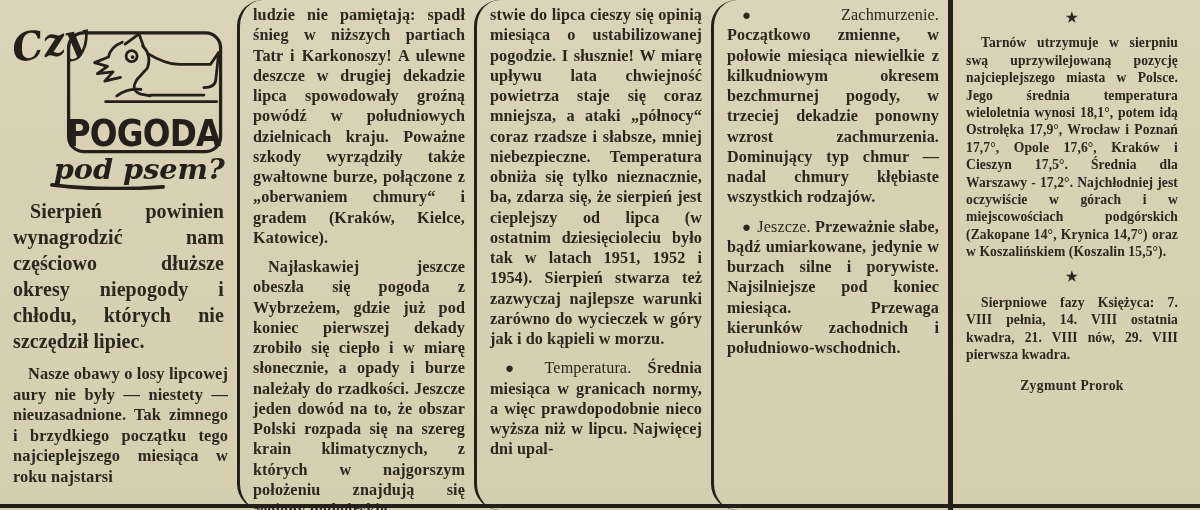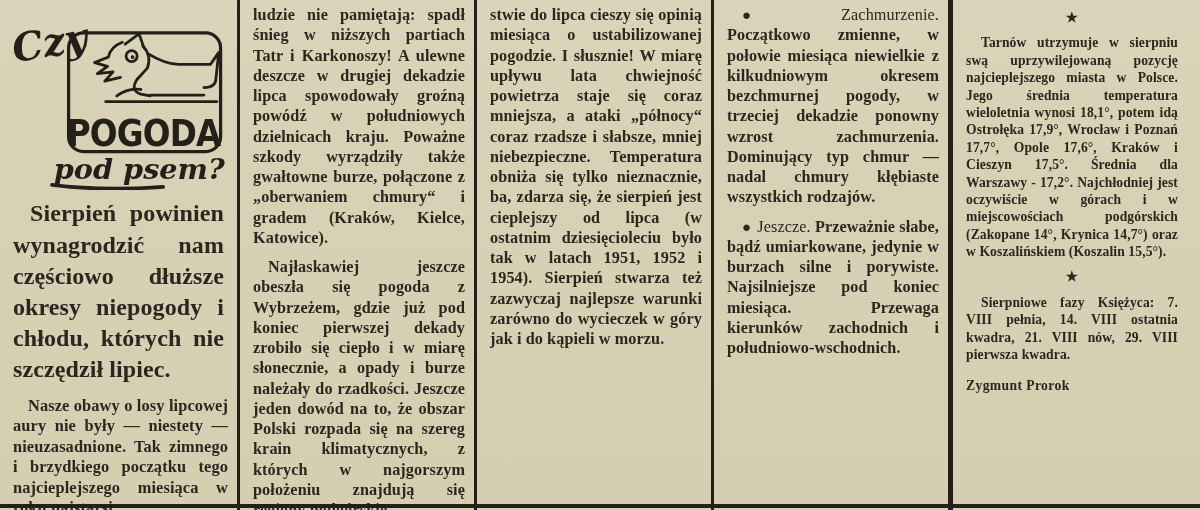--- a/index.html
+++ b/index.html
@@ -12,50 +12,50 @@
     font-family:"Liberation Serif","DejaVu Serif",serif;
     display:flex;
     overflow:hidden;
   }
   .col{
     box-sizing:border-box;
     width:237px;height:100%;
     padding:5px 9px 8px 13px;
     overflow:hidden;
   }
-  .col.sep{border-left:3px solid #23201a;}
+  .col.sep{border-left:3px solid #23201a;border-radius:26px;}
   .col.sep-thick{border-left:5px solid #23201a;width:239px;}
   .bottom-rule{
     position:absolute;left:0;right:0;bottom:2px;height:4px;
     background:#23201a;
   }
   .para{
     margin:0 0 9px 0;
     text-align:justify;
     font-weight:700;
     font-size:16.2px;
     line-height:1.25;
     text-indent:15px;
     letter-spacing:.1px;
   }
   .flush{text-indent:0;}
   .c1-lead{
-    font-size:24px;
+    font-size:20px;
     line-height:1.3;
     margin:8px 4px 10px 0;
     text-indent:17px;
   }
   .c1-intro{font-size:16.4px;}
   .col5 .para{font-size:13.6px;line-height:1.28;margin-bottom:8px;}
   .star{
     text-align:center;font-size:13px;line-height:1;
     margin:4px 0 10px 0;font-weight:700;text-indent:0;
   }
   .byline{
-    text-align:left;font-weight:700;font-size:15px;
+    text-align:center;font-weight:700;font-size:15px;
     margin-top:14px;text-indent:0;letter-spacing:.4px;
   }
   .dot{font-size:15px;letter-spacing:2px;}
   .term{font-weight:400;}
   
   .masthead{display:block;width:100%;height:auto;margin:2px 0 0 0;}
   .frame{fill:none;stroke:#23201a;stroke-width:3.5;}
   .dog path{fill:none;stroke:#23201a;stroke-width:3;stroke-linecap:round;stroke-linejoin:round;}
   .dog .outline{fill:none;}
   .dog .fill{fill:#23201a;stroke:none;}
@@ -94,20 +94,21 @@
   </div>
 
   <div class="col col2 sep">
     <p class="para flush">ludzie nie pamiętają: spadł śnieg w niższych partiach Tatr i Karkonoszy! A ulewne deszcze w drugiej dekadzie lipca spowodowały groźną powódź w południowych dzielnicach kraju. Poważne szkody wyrządziły także gwałtowne burze, połączone z „oberwaniem chmury“ i gradem (Kraków, Kielce, Katowice).</p>
     <p class="para">Najłaskawiej jeszcze obeszła się pogoda z Wybrzeżem, gdzie już pod koniec pierwszej dekady zrobiło się ciepło i w miarę słonecznie, a opady i burze należały do rzadkości. Jeszcze jeden dowód na to, że obszar Polski rozpada się na szereg krain klimatycznych, z których w najgorszym położeniu znajdują się regiony podgórskie.</p>
 
   </div>
 
   <div class="col col3 sep">
     <p class="para flush">stwie do lipca cieszy się opinią miesiąca o ustabilizowanej pogodzie. I słusznie! W miarę upływu lata chwiejność powietrza staje się coraz mniejsza, a ataki „północy“ coraz rzadsze i słabsze, mniej niebezpieczne. Temperatura obniża się tylko nieznacznie, ba, zdarza się, że sierpień jest cieplejszy od lipca (w ostatnim dziesięcioleciu było tak w latach 1951, 1952 i 1954). Sierpień stwarza też zazwyczaj najlepsze warunki zarówno do wycieczek w góry jak i do kąpieli w morzu.</p>
+    <p class="para"><span class="dot">●</span> <span class="term">Temperatura.</span> <span>Średnia miesiąca w granicach normy, a więc prawdopodobnie nieco wyższa niż w lipcu. Najwięcej dni upal-</span></p>
   </div>
 
   <div class="col col4 sep">
     <p class="para"><span class="dot">●</span> <span class="term">Zachmurzenie.</span> <span>Początkowo zmienne, w połowie miesiąca niewielkie z kilkudniowym okresem bezchmurnej pogody, w trzeciej dekadzie ponowny wzrost zachmurzenia. Dominujący typ chmur — nadal chmury kłębiaste wszystkich rodzajów.</span></p>
     <p class="para"><span class="dot">●</span> <span class="term">Jeszcze.</span> <span>Przeważnie słabe, bądź umiarkowane, jedynie w burzach silne i porywiste. Najsilniejsze pod koniec miesiąca. Przewaga kierunków zachodnich i południowo-wschodnich.</span></p>
   </div>
 
   <div class="col col5 sep-thick">
     <p class="para star">★</p>
     <p class="para">Tarnów utrzymuje w sierpniu swą uprzywilejowaną pozycję najcieplejszego miasta w Polsce. Jego średnia temperatura wieloletnia wynosi 18,1°, potem idą Ostrołęka 17,9°, Wrocław i Poznań 17,7°, Opole 17,6°, Kraków i Cieszyn 17,5°. Średnia dla Warszawy - 17,2°. Najchłodniej jest oczywiście w górach i w miejscowościach podgórskich (Zakopane 14°, Krynica 14,7°) oraz w Koszalińskiem (Koszalin 15,5°).</p>

